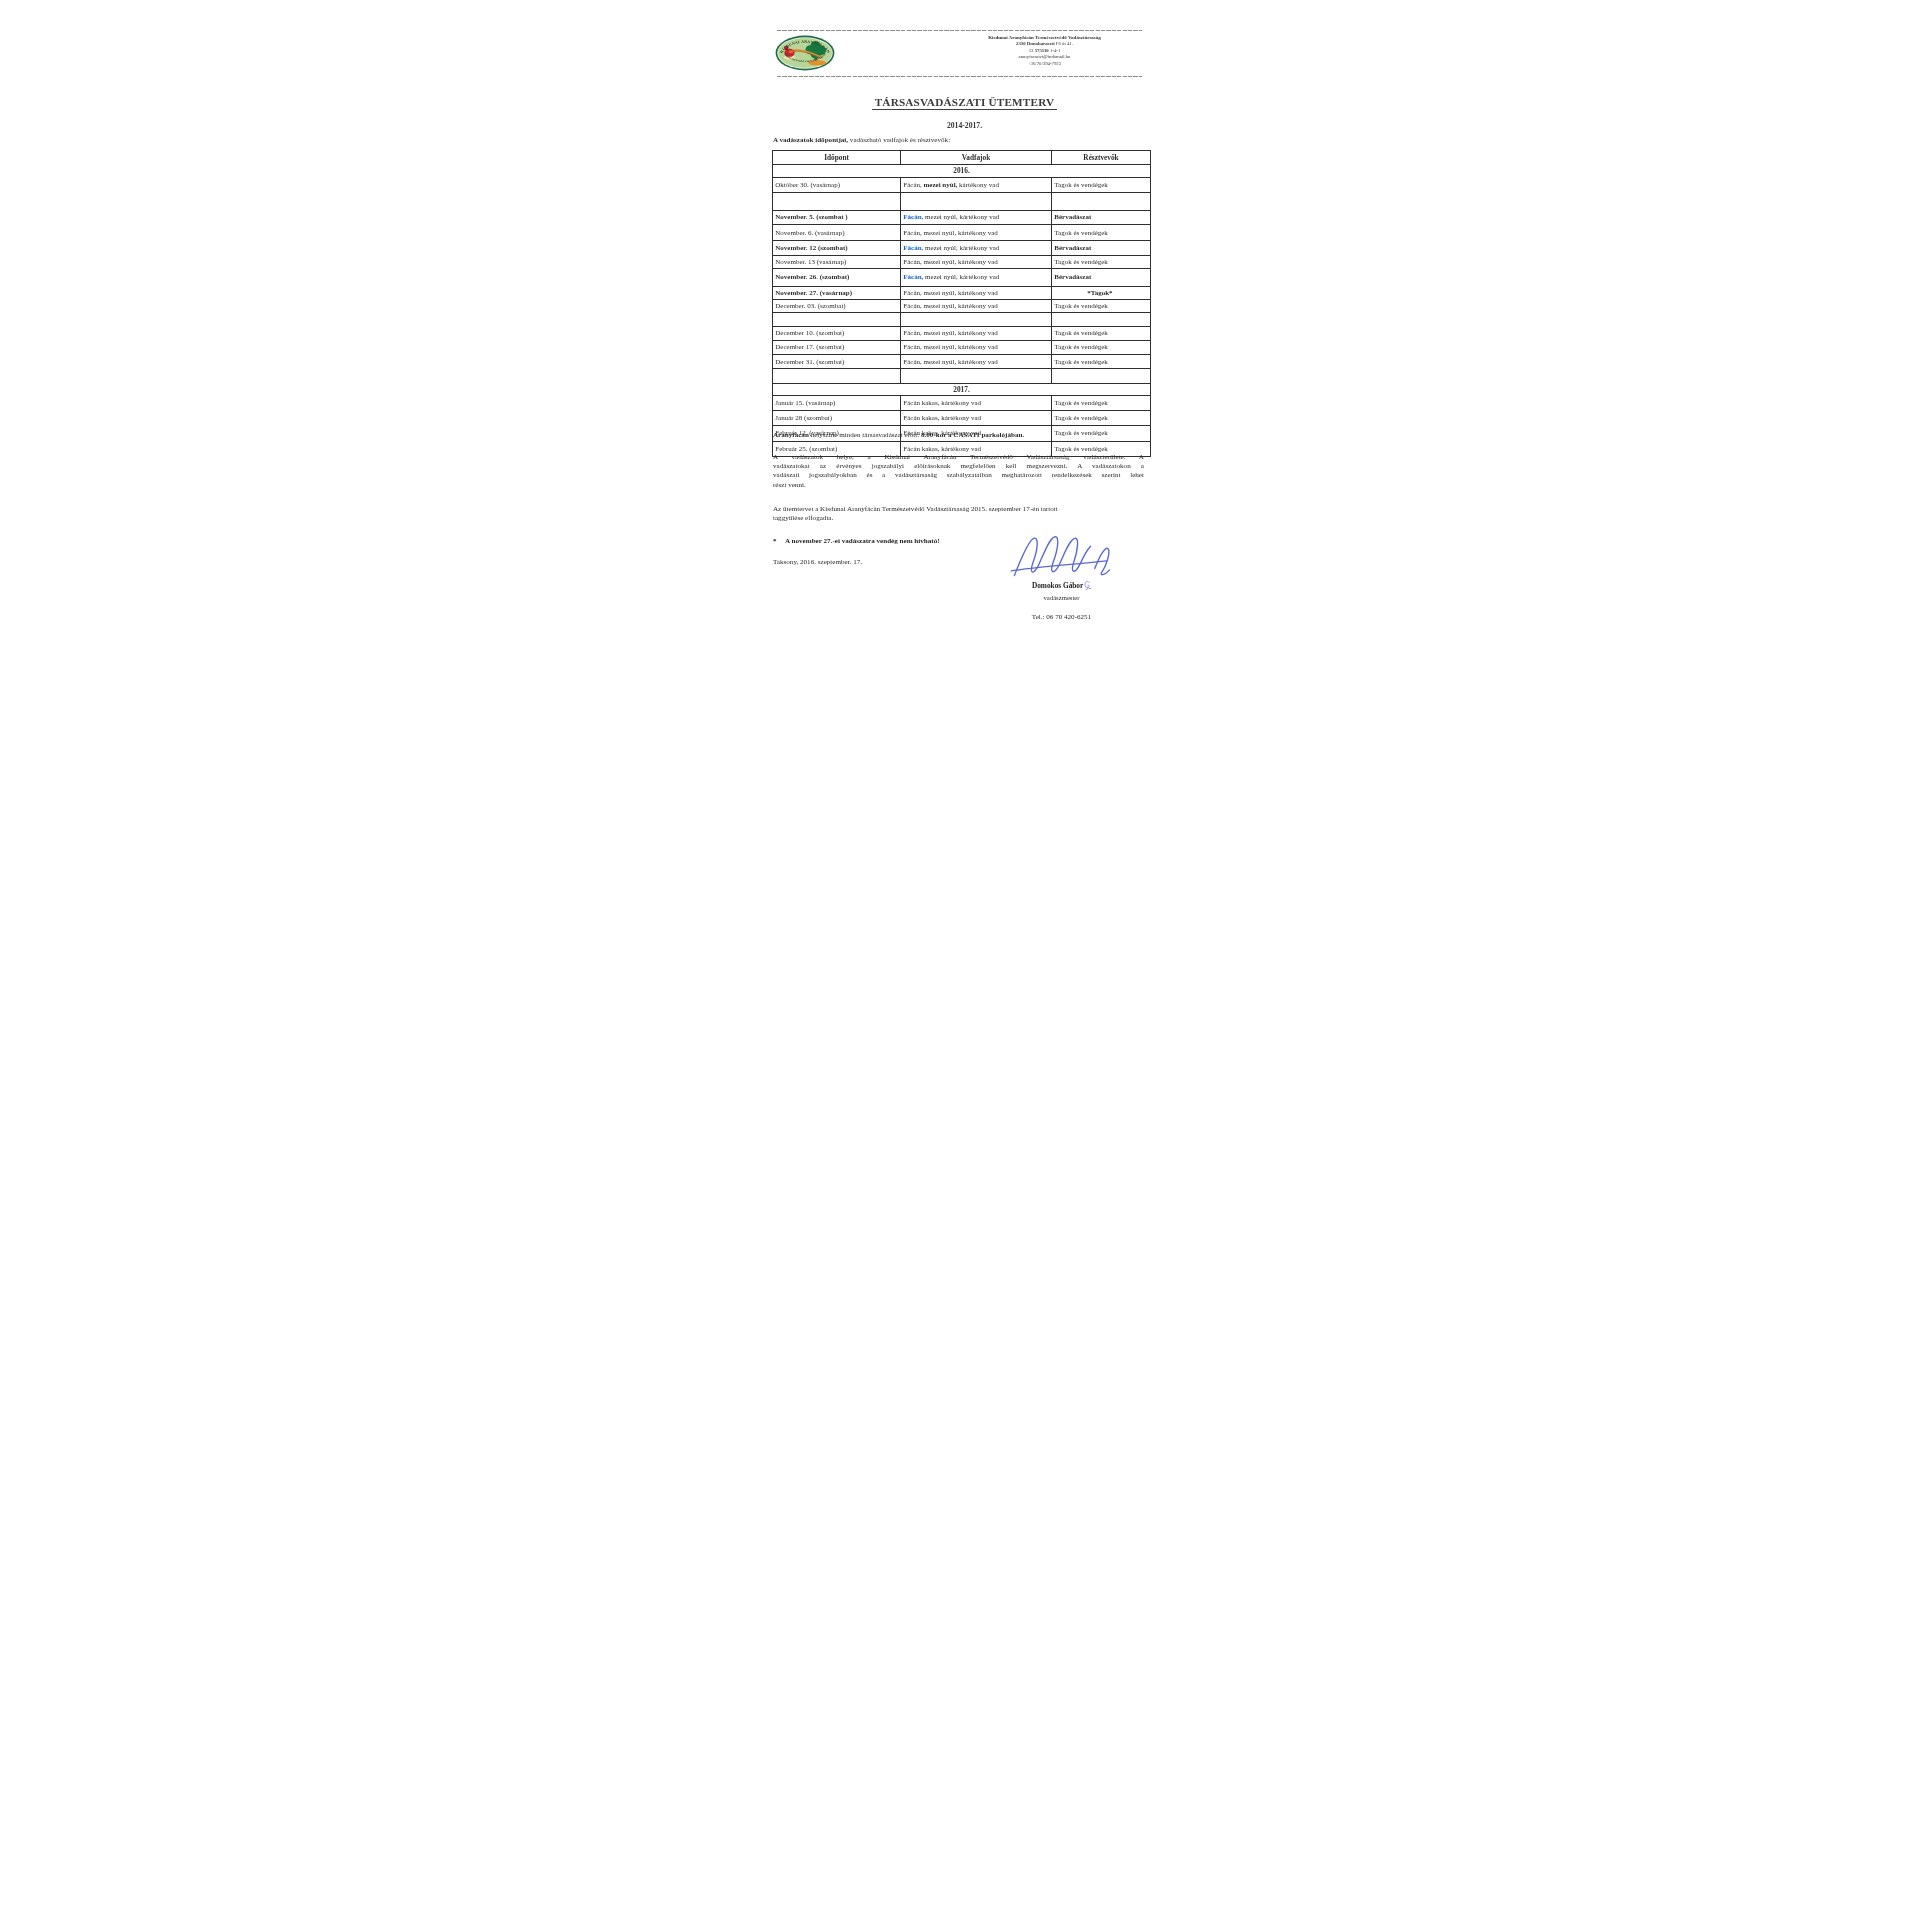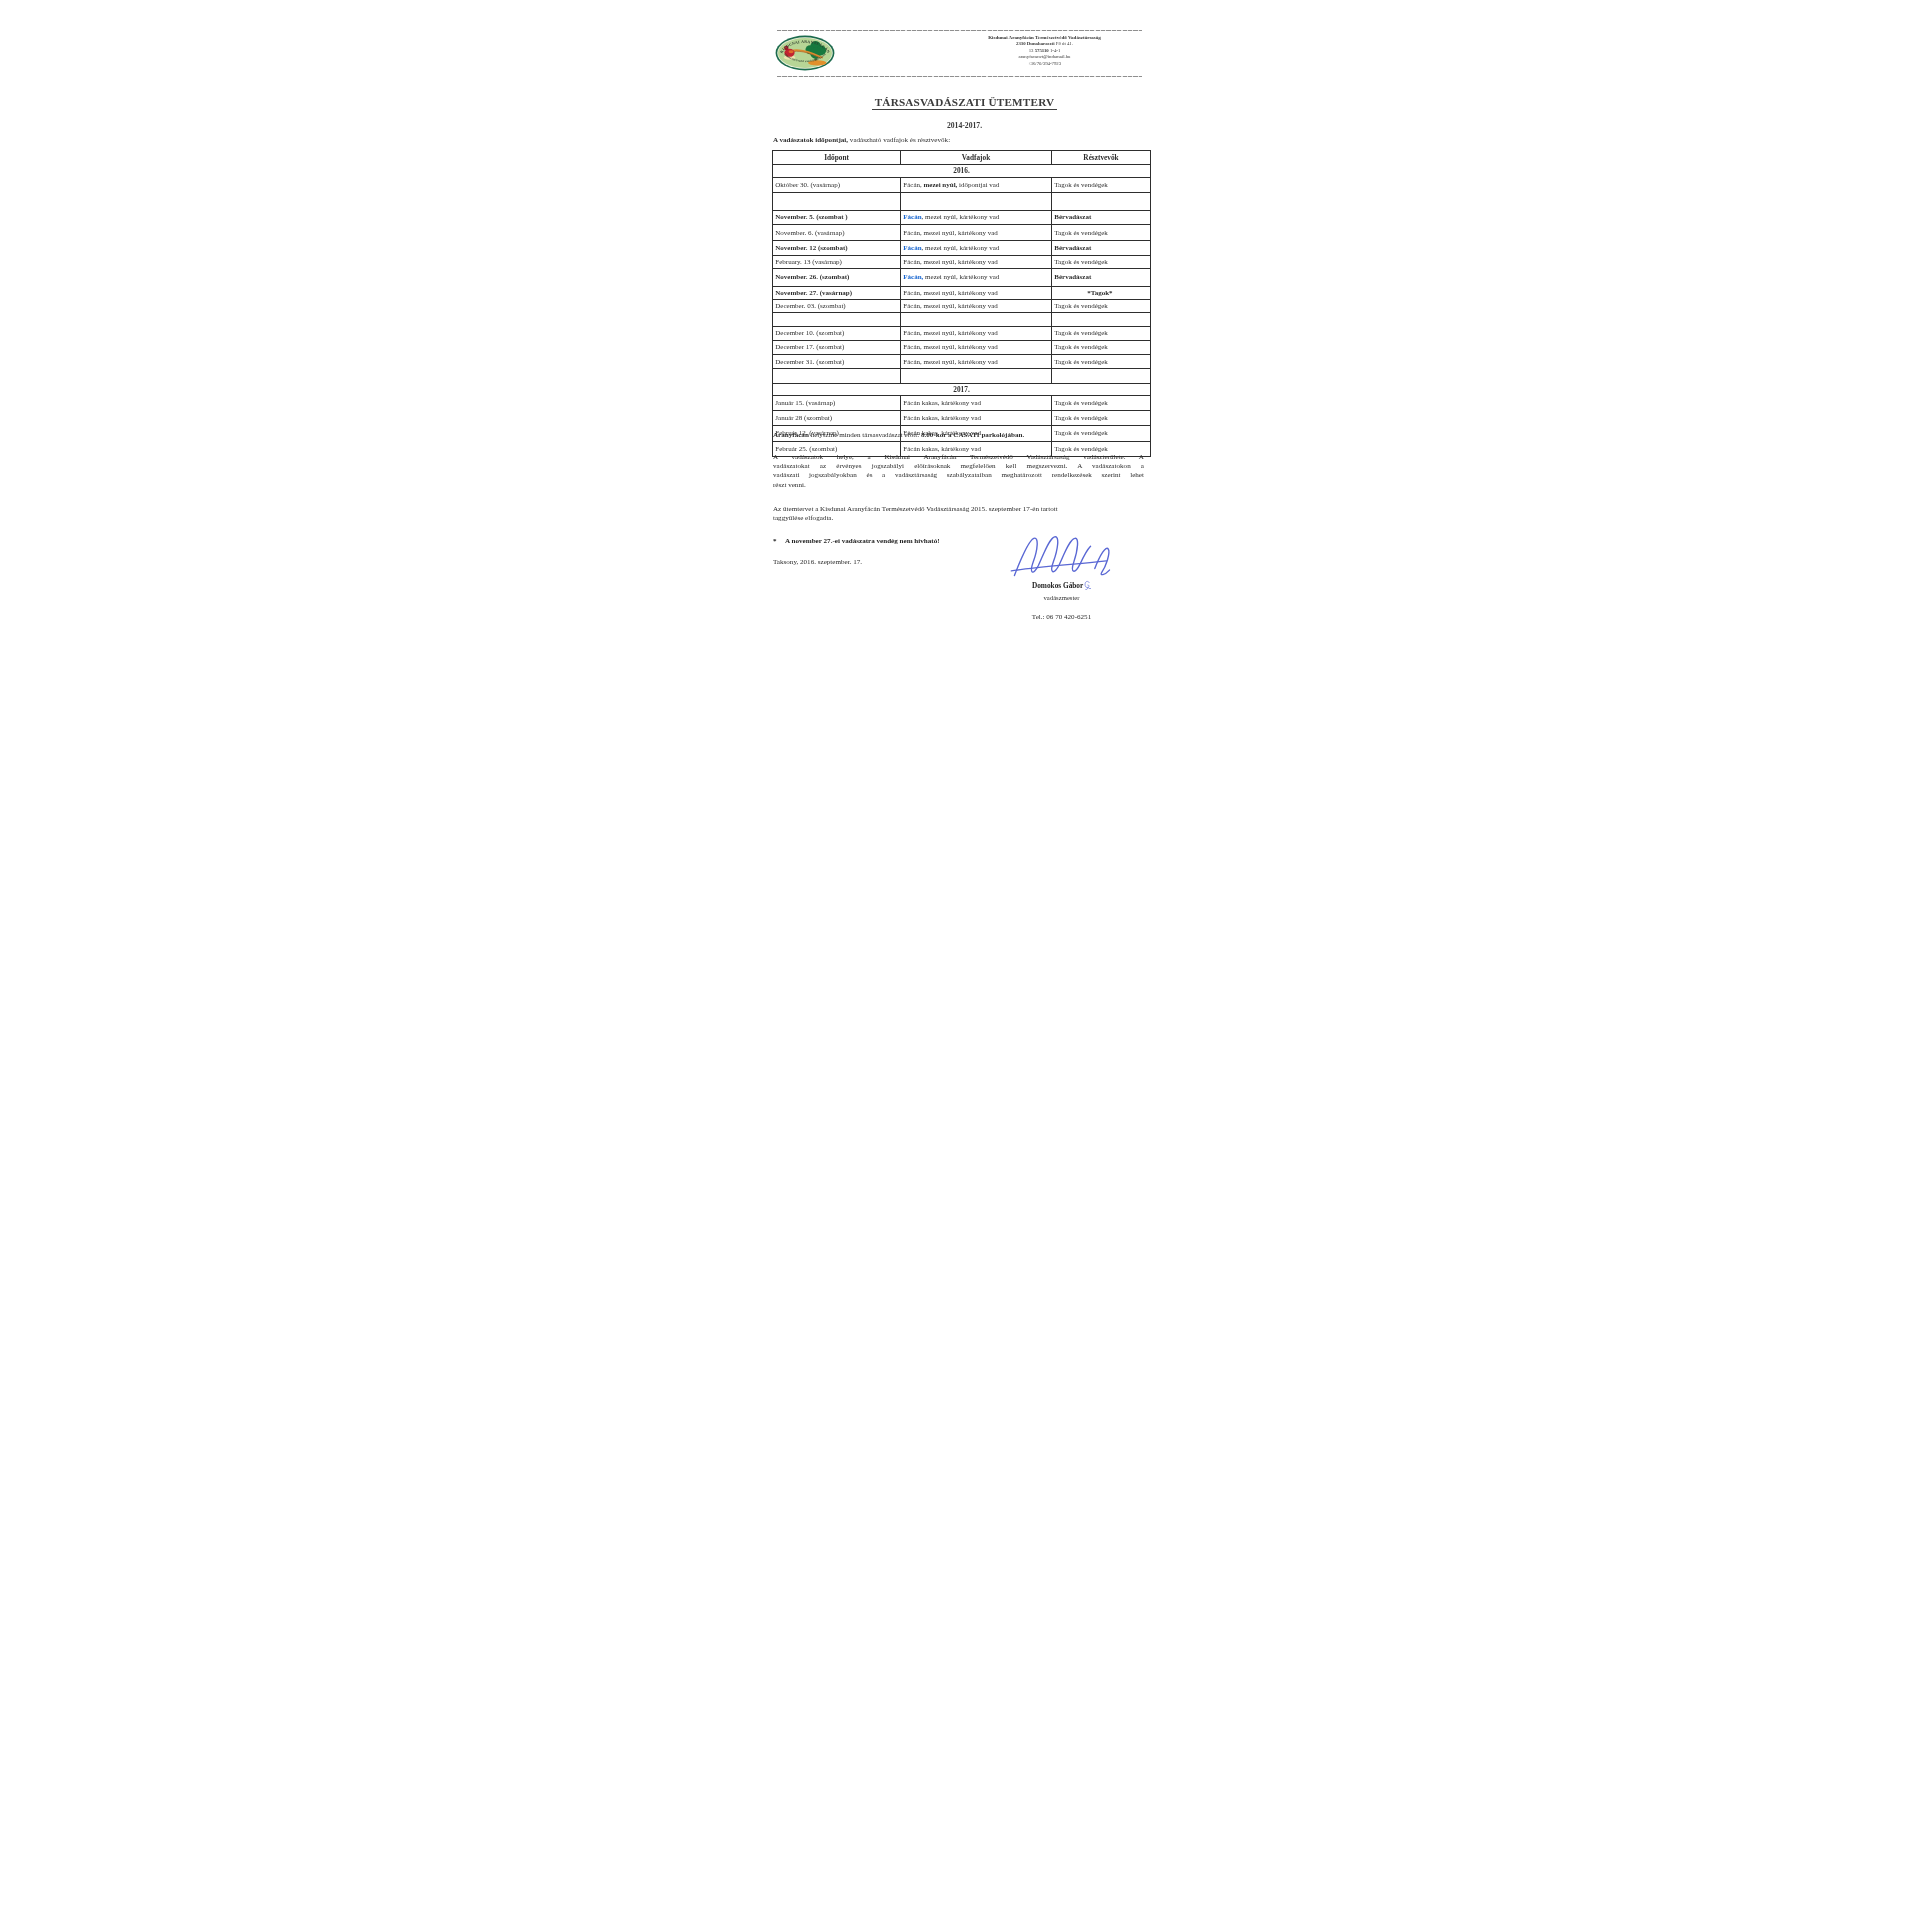--- a/index.html
+++ b/index.html
@@ -136,21 +136,21 @@
         <td>Időpont</td>
         <td>Vadfajok</td>
         <td>Résztvevők</td>
       </tr>
       <tr class="year y16">
         <td colspan="3">2016.</td>
       </tr>
 
       <tr class="r0">
         <td class="td-date"><span>Október 30. (vasárnap)</span></td>
-        <td class="td-game"><span class="blue"></span><span>Fácán, </span><span class="b">mezei nyúl,</span><span> időpontjai vad</span></td>
+        <td class="td-game"><span class="blue"></span><span>Fácán, </span><span class="b">mezei nyúl,</span><span> kártékony vad</span></td>
         <td class="td-part"><span>Tagok és vendégek</span></td>
       </tr>
       <tr class="r1">
         <td class="td-date"></td>
           <td class="td-game"></td>
           <td class="td-part"></td>
       </tr>
       <tr class="r2 bd bp">
         <td class="td-date"><span>November. 5. (szombat )</span></td>
         <td class="td-game"><span class="blue">Fácán</span><span></span><span class="b"></span><span>, mezei nyúl, kártékony vad</span></td>
@@ -160,21 +160,21 @@
         <td class="td-date"><span>November. 6. (vasárnap)</span></td>
         <td class="td-game"><span class="blue"></span><span>Fácán, mezei nyúl, kártékony vad</span><span class="b"></span><span></span></td>
         <td class="td-part"><span>Tagok és vendégek</span></td>
       </tr>
       <tr class="r4 bd bp">
         <td class="td-date"><span>November. 12 (szombat)</span></td>
         <td class="td-game"><span class="blue">Fácán</span><span></span><span class="b"></span><span>, mezei nyúl, kártékony vad</span></td>
         <td class="td-part"><span>Bérvadászat</span></td>
       </tr>
       <tr class="r5">
-        <td class="td-date"><span>February. 13 (vasárnap)</span></td>
+        <td class="td-date"><span>November. 13 (vasárnap)</span></td>
         <td class="td-game"><span class="blue"></span><span>Fácán, mezei nyúl, kártékony vad</span><span class="b"></span><span></span></td>
         <td class="td-part"><span>Tagok és vendégek</span></td>
       </tr>
       <tr class="r6 bd bp">
         <td class="td-date"><span>November. 26. (szombat)</span></td>
         <td class="td-game"><span class="blue">Fácán,</span><span></span><span class="b"></span><span> mezei nyúl, kártékony vad</span></td>
         <td class="td-part"><span>Bérvadászat</span></td>
       </tr>
       <tr class="r7 bd bp pc">
         <td class="td-date"><span>November. 27. (vasárnap)</span></td>

